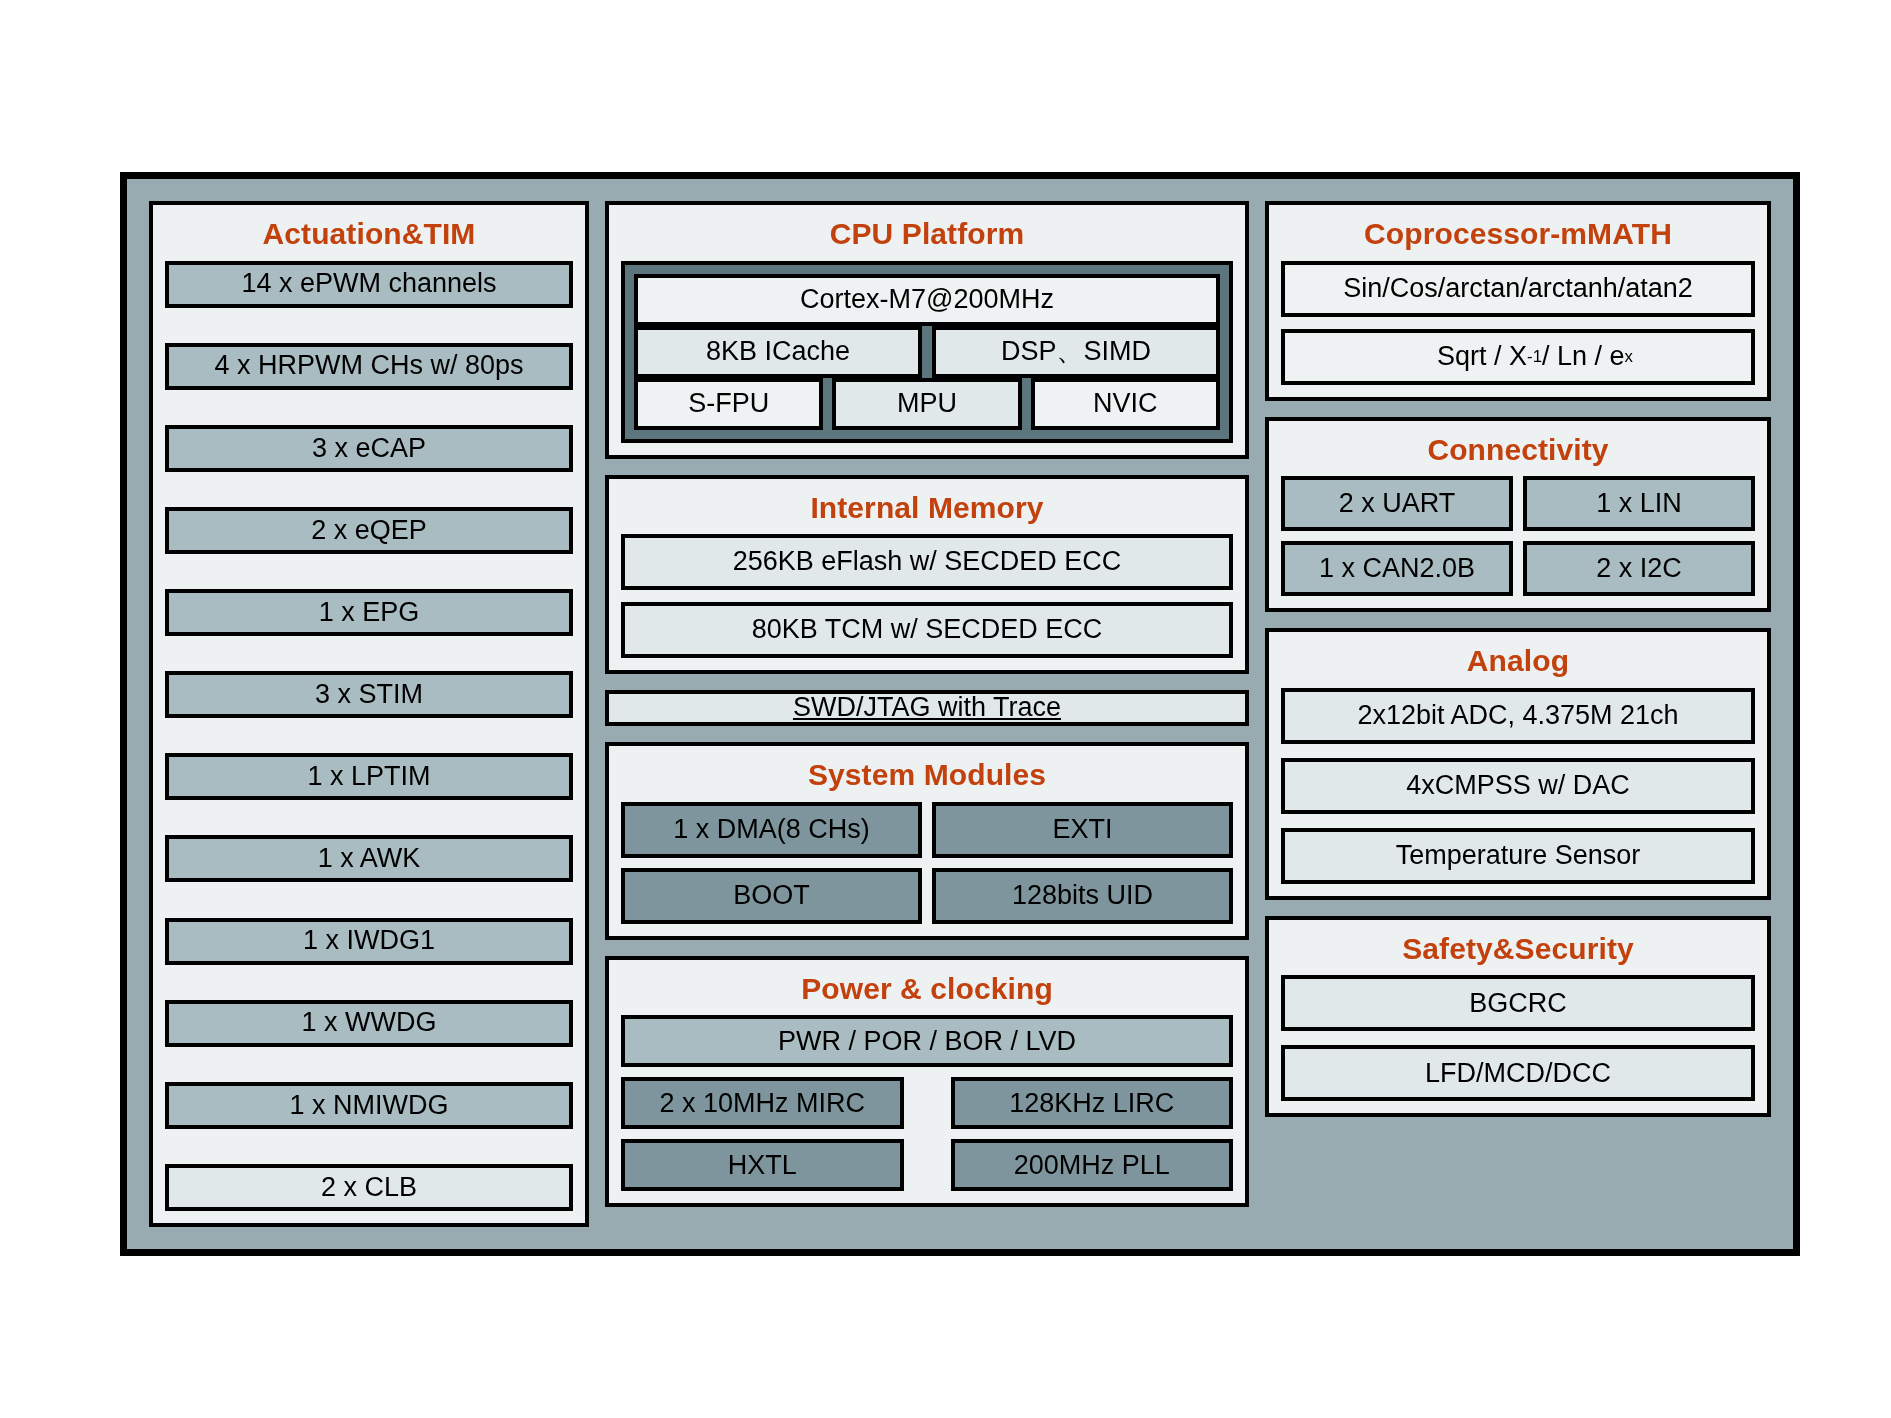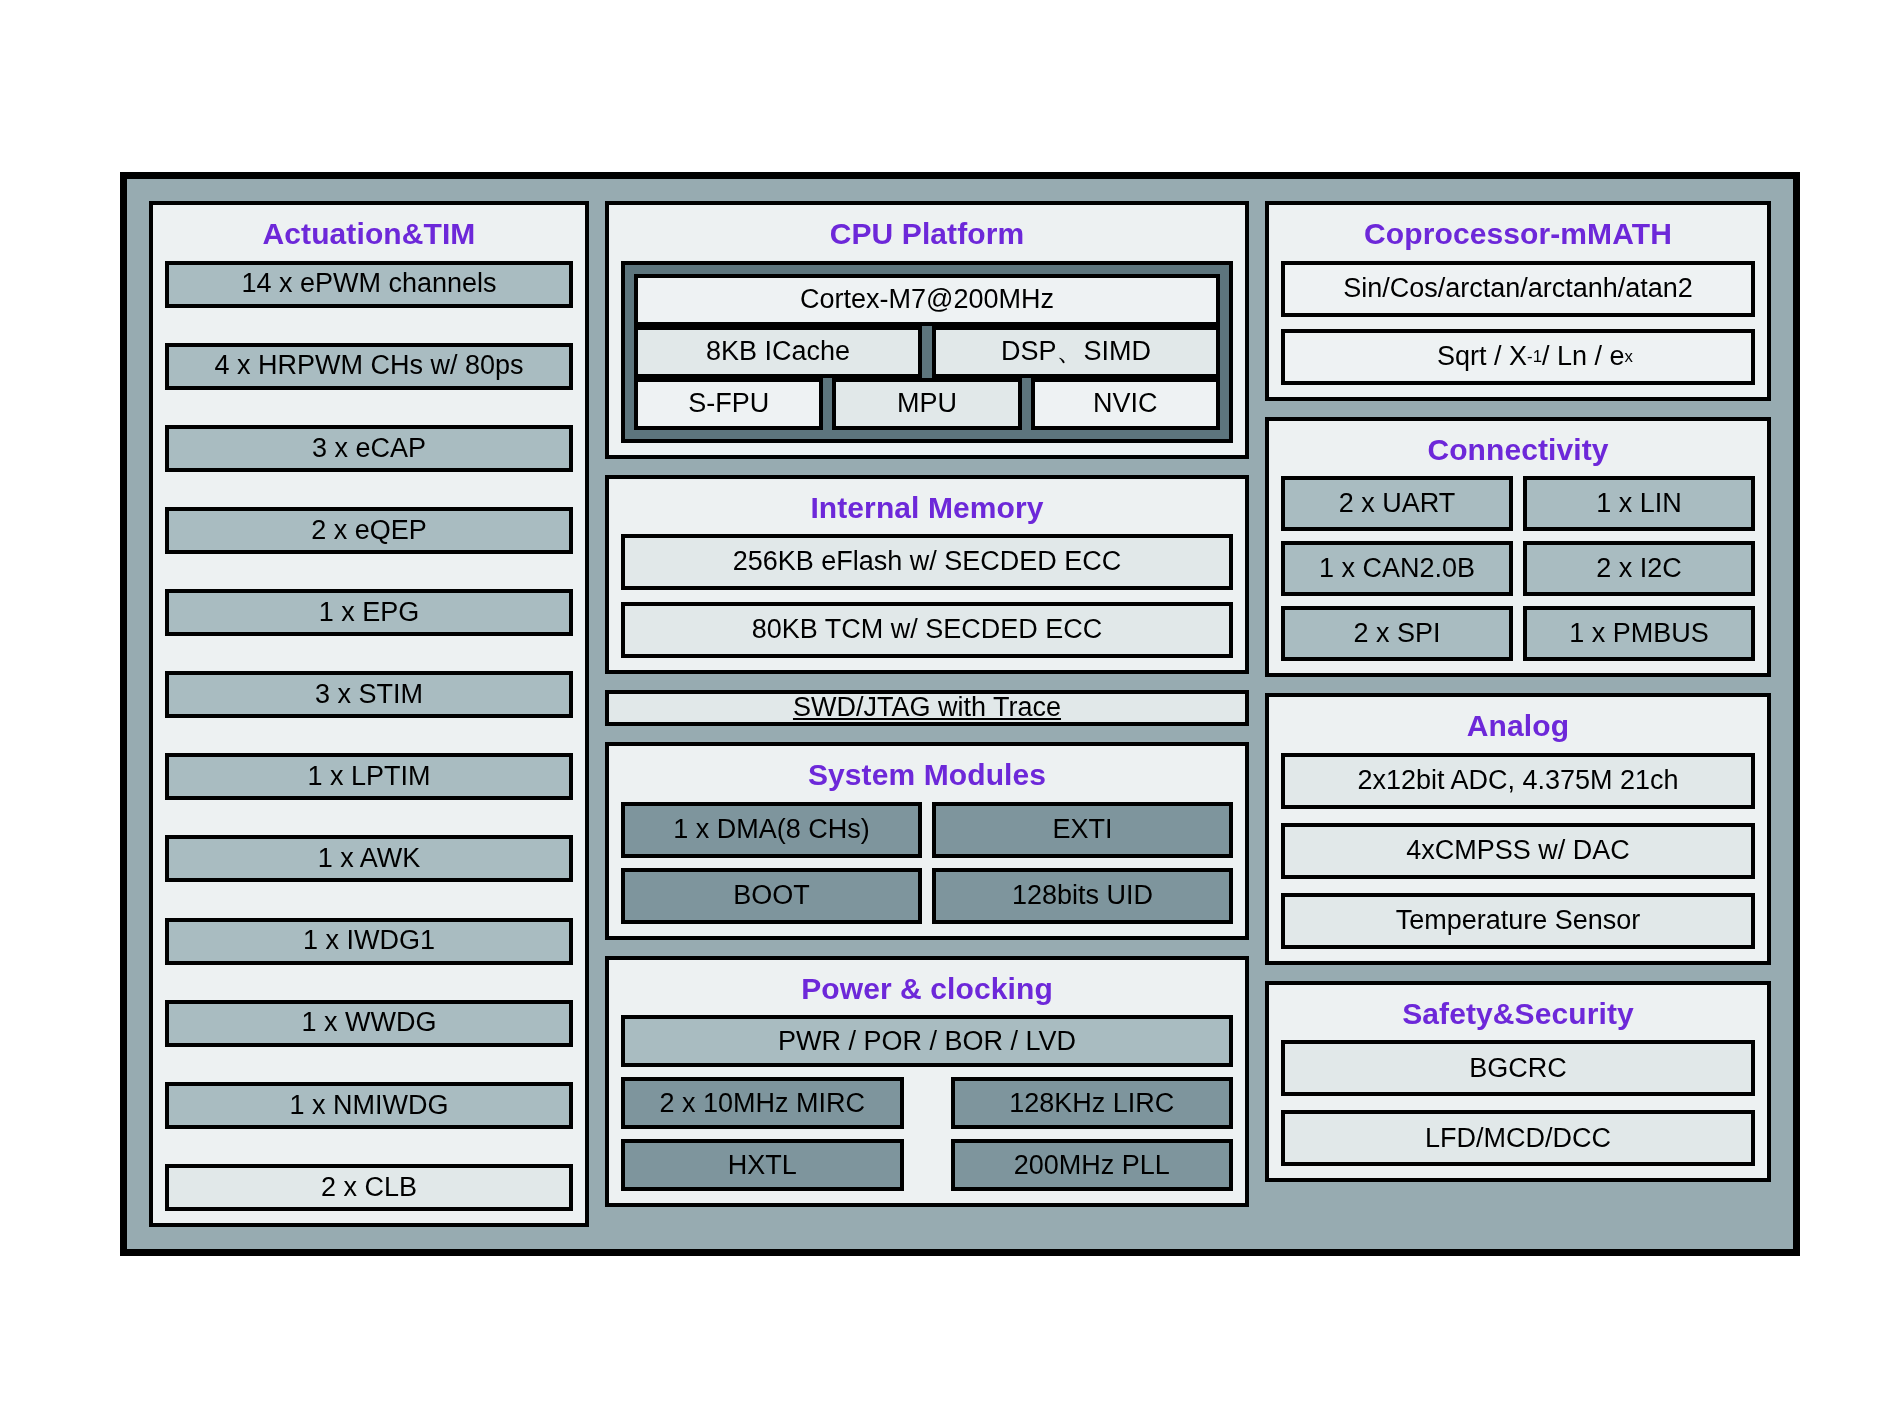--- a/index.html
+++ b/index.html
@@ -38,21 +38,21 @@
     box-sizing:border-box;
     padding:10px 12px 12px 12px;
     display:flex;
     flex-direction:column;
   }
   .group + .group{margin-top:16px;}
   .group-title{
     text-align:center;
     font-weight:bold;
     font-size:30px;
-    color:#6d28d9;
+    color:#c2410c;
     line-height:1.12;
     margin:2px 0 10px 0;
     letter-spacing:.1px;
   }
 
   
   .cell{
     border:4px solid #000;
     box-sizing:border-box;
     display:flex;
@@ -210,24 +210,20 @@
       <div class="group conn">
         <div class="group-title">Connectivity</div>
         <div class="row2">
           <div class="cell f-mid">2 x UART</div>
           <div class="cell f-mid">1 x LIN</div>
         </div>
         <div class="row2">
           <div class="cell f-mid">1 x CAN2.0B</div>
           <div class="cell f-mid">2 x I2C</div>
         </div>
-        <div class="row2">
-          <div class="cell f-mid">2 x SPI</div>
-          <div class="cell f-mid">1 x PMBUS</div>
-        </div>
       </div>
 
       <div class="group analog">
         <div class="group-title">Analog</div>
         <div class="cell f-light">2x12bit ADC, 4.375M 21ch</div>
         <div class="cell f-light">4xCMPSS w/ DAC</div>
         <div class="cell f-light">Temperature Sensor</div>
       </div>
 
       <div class="group safety">

